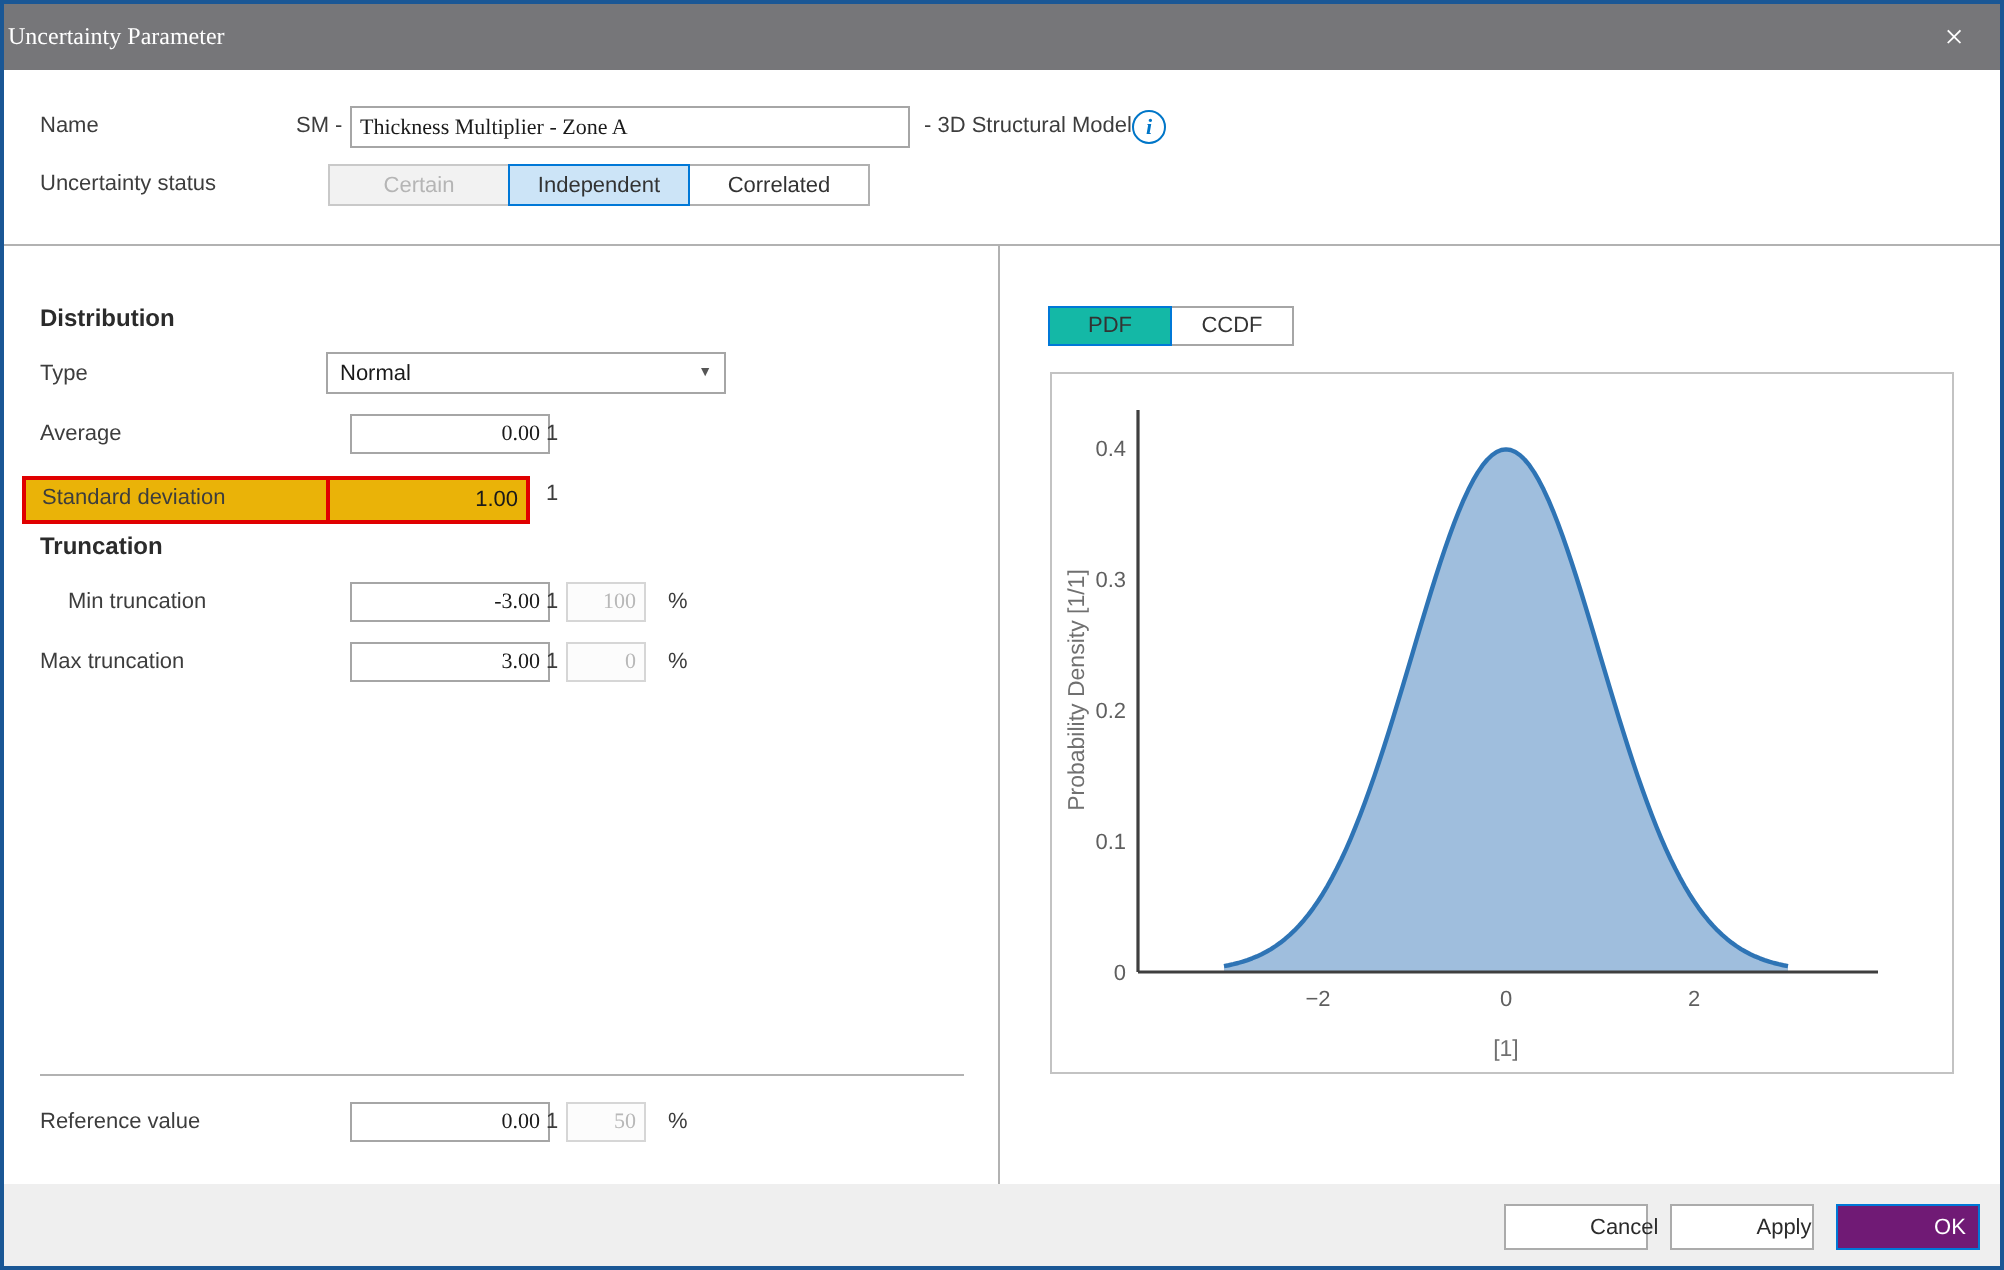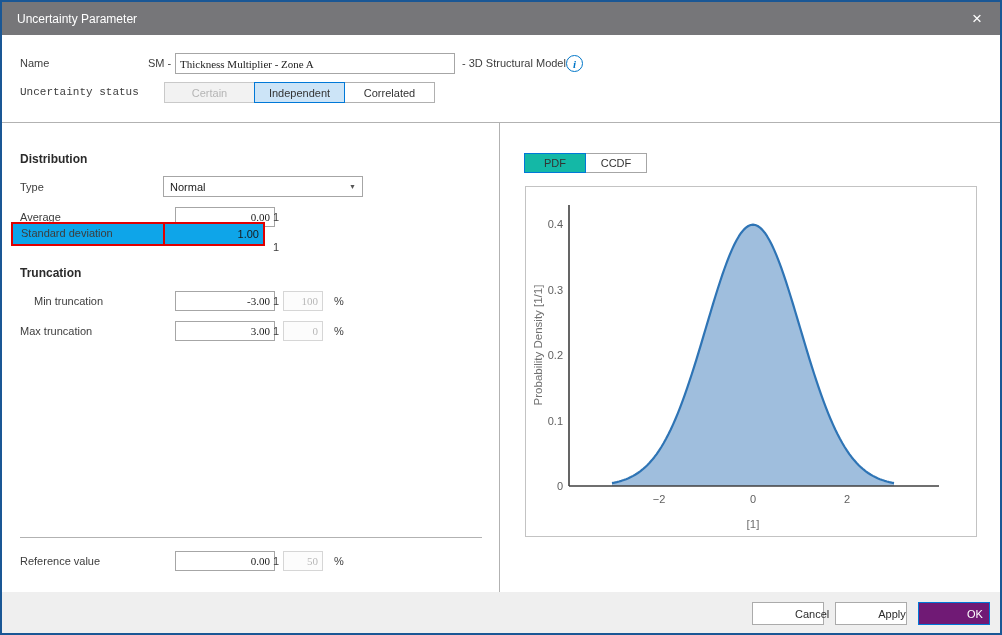--- a/index.html
+++ b/index.html
@@ -14,21 +14,22 @@
     width:1002px; height:635px;
     border:2px solid #1a5795;
     background:#ffffff;
     overflow:hidden;
   }
   .titlebar {
     position:absolute; left:0; top:0; right:0; height:33px;
     background:#767679;
     display:flex; align-items:center;
     color:#ffffff; font-size:12px;
-    padding-left:15px;
+    padding-left:2px;
+    font-family:Liberation Serif, serif;
   }
   .close-btn {
     position:absolute; right:8px; top:0; width:30px; height:33px;
     display:flex; align-items:center; justify-content:center;
     color:#ffffff; font-size:17px; cursor:pointer;
   }
   .lbl { position:absolute; font-size:11px; color:#3d3d3d; white-space:nowrap; }
   .hdr { position:absolute; font-size:12px; font-weight:bold; color:#2b2b2b; white-space:nowrap; }
   input.box {
     position:absolute; height:20px; border:1px solid #a6a6a6; background:#fff;
@@ -55,22 +56,22 @@
     background:#fff; border:1px solid #b0b0b0; color:#333;
     margin-left:-1px; cursor:pointer;
   }
   .seg.first { margin-left:16px; }
   .seg.disabled { background:#f2f2f2; color:#b5b5b5; border-color:#c9c9c9; cursor:default; }
   .seg.selected { background:#cce4f7; border:1px solid #0078d7; z-index:2; }
   .divider-h { position:absolute; left:0; right:0; top:120px; height:1px; background:#b2b2b2; }
   .divider-v { position:absolute; left:497px; top:121px; width:1px; height:469px; background:#b2b2b2; }
   .rule { position:absolute; left:18px; top:535px; width:462px; height:1px; background:#b2b2b2; }
   .hl-box {
-    position:absolute; left:9px; top:220px; width:254px; height:24px;
-    border:2px solid #e00000; background:#0ea5e9;
+    position:absolute; left:9px; top:236px; width:254px; height:24px;
+    border:2px solid #e00000; background:#eab308;
   }
   .hl-box .hl-label {
     position:absolute; left:8px; top:3px; font-size:11px; color:#3d3d3d; white-space:nowrap;
   }
   .hl-box .hl-sep { position:absolute; left:150px; top:-2px; width:2px; height:24px; background:#e00000; }
   .hl-box input {
     position:absolute; left:152px; top:0; width:98px; height:20px; border:none;
     font-family:inherit; font-size:11px; color:#1a1a1a; text-align:right; padding:0 4px;
     background:transparent;
   }
@@ -112,21 +113,21 @@
     <span>Uncertainty Parameter</span>
     <span class="close-btn">×</span>
   </div>
 
   <span class="lbl" style="left:18px; top:55px;">Name</span>
   <span class="lbl" style="left:146px; top:55px;">SM -</span>
   <input class="box" style="left: 173px; top: 51px; width: 280px; height: 21px;" value="Thickness Multiplier - Zone A">
   <span class="lbl" style="left:460px; top:55px;">- 3D Structural Model</span>
   <span class="info-icon">i</span>
 
-  <span class="lbl" style="left:18px; top:84px;font-family:Liberation Mono, monospace;">Uncertainty status</span>
+  <span class="lbl" style="left:18px; top:84px;">Uncertainty status</span>
   <div class="seg-group">
     <div class="seg first disabled">Certain</div>
     <div class="seg selected">Independent</div>
     <div class="seg">Correlated</div>
   </div>
 
   <div class="divider-h"></div>
   <div class="divider-v"></div>
 
   <span class="hdr" style="left:18px; top:150px;">Distribution</span>

